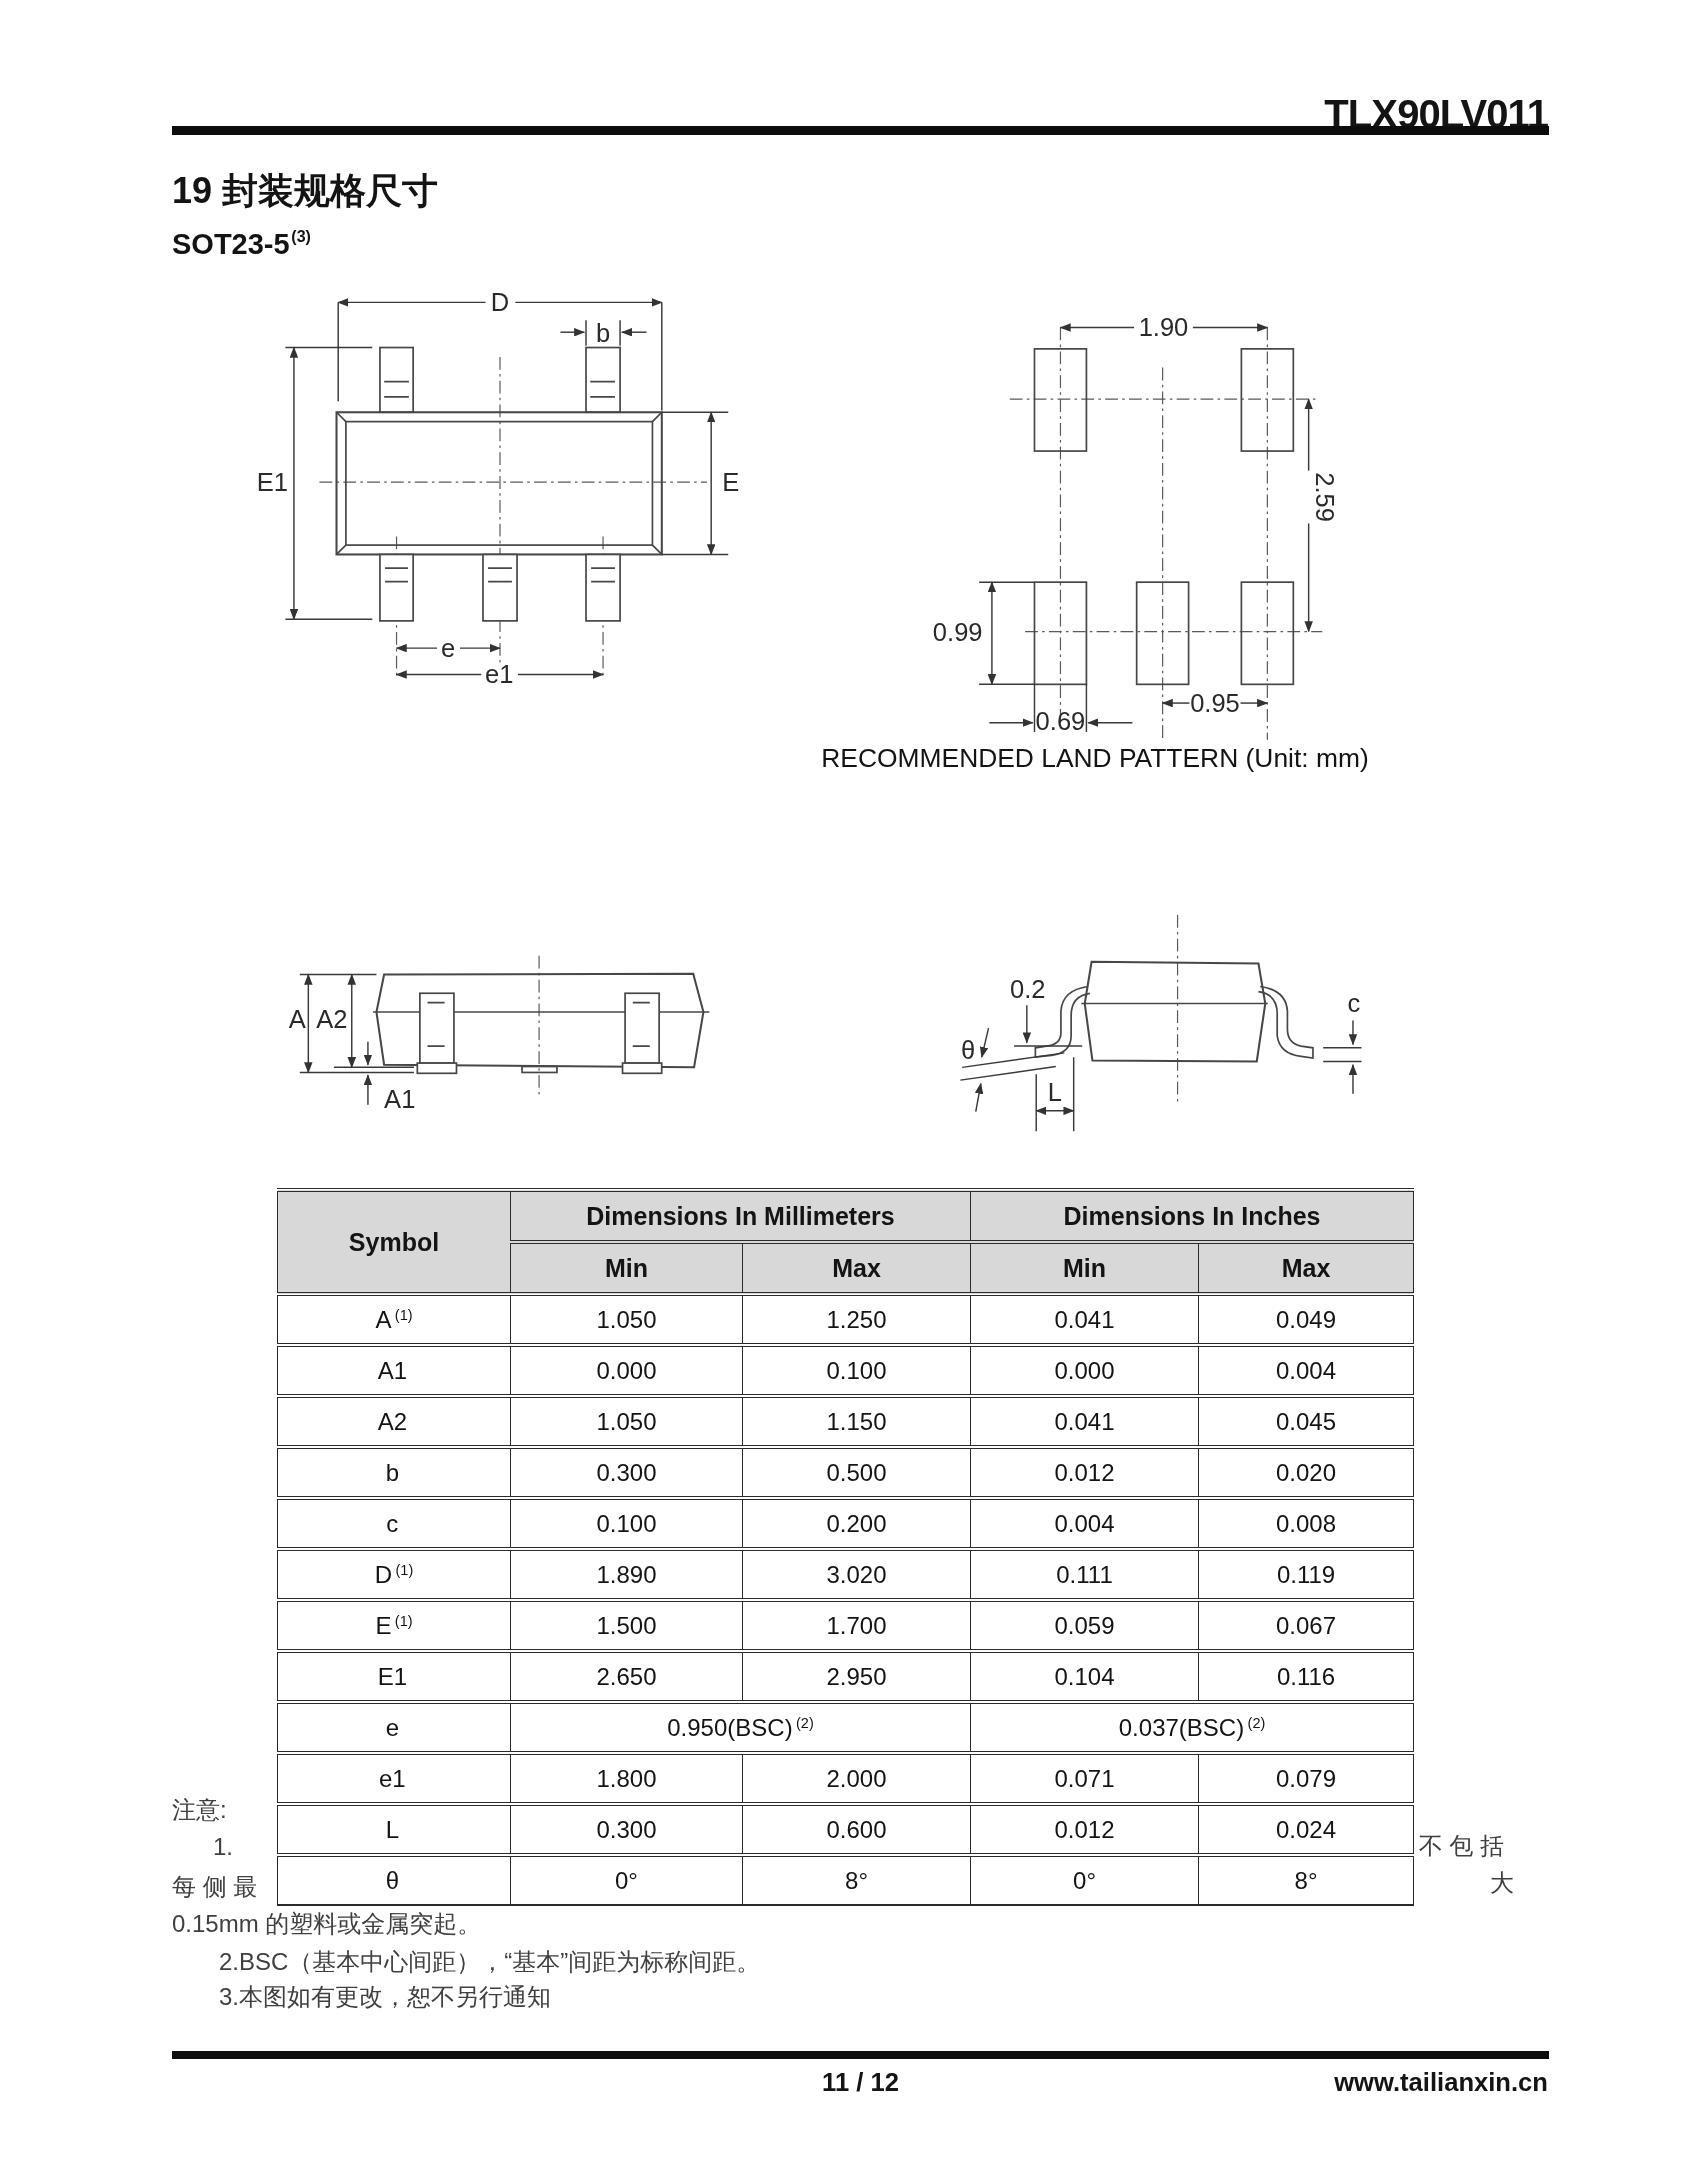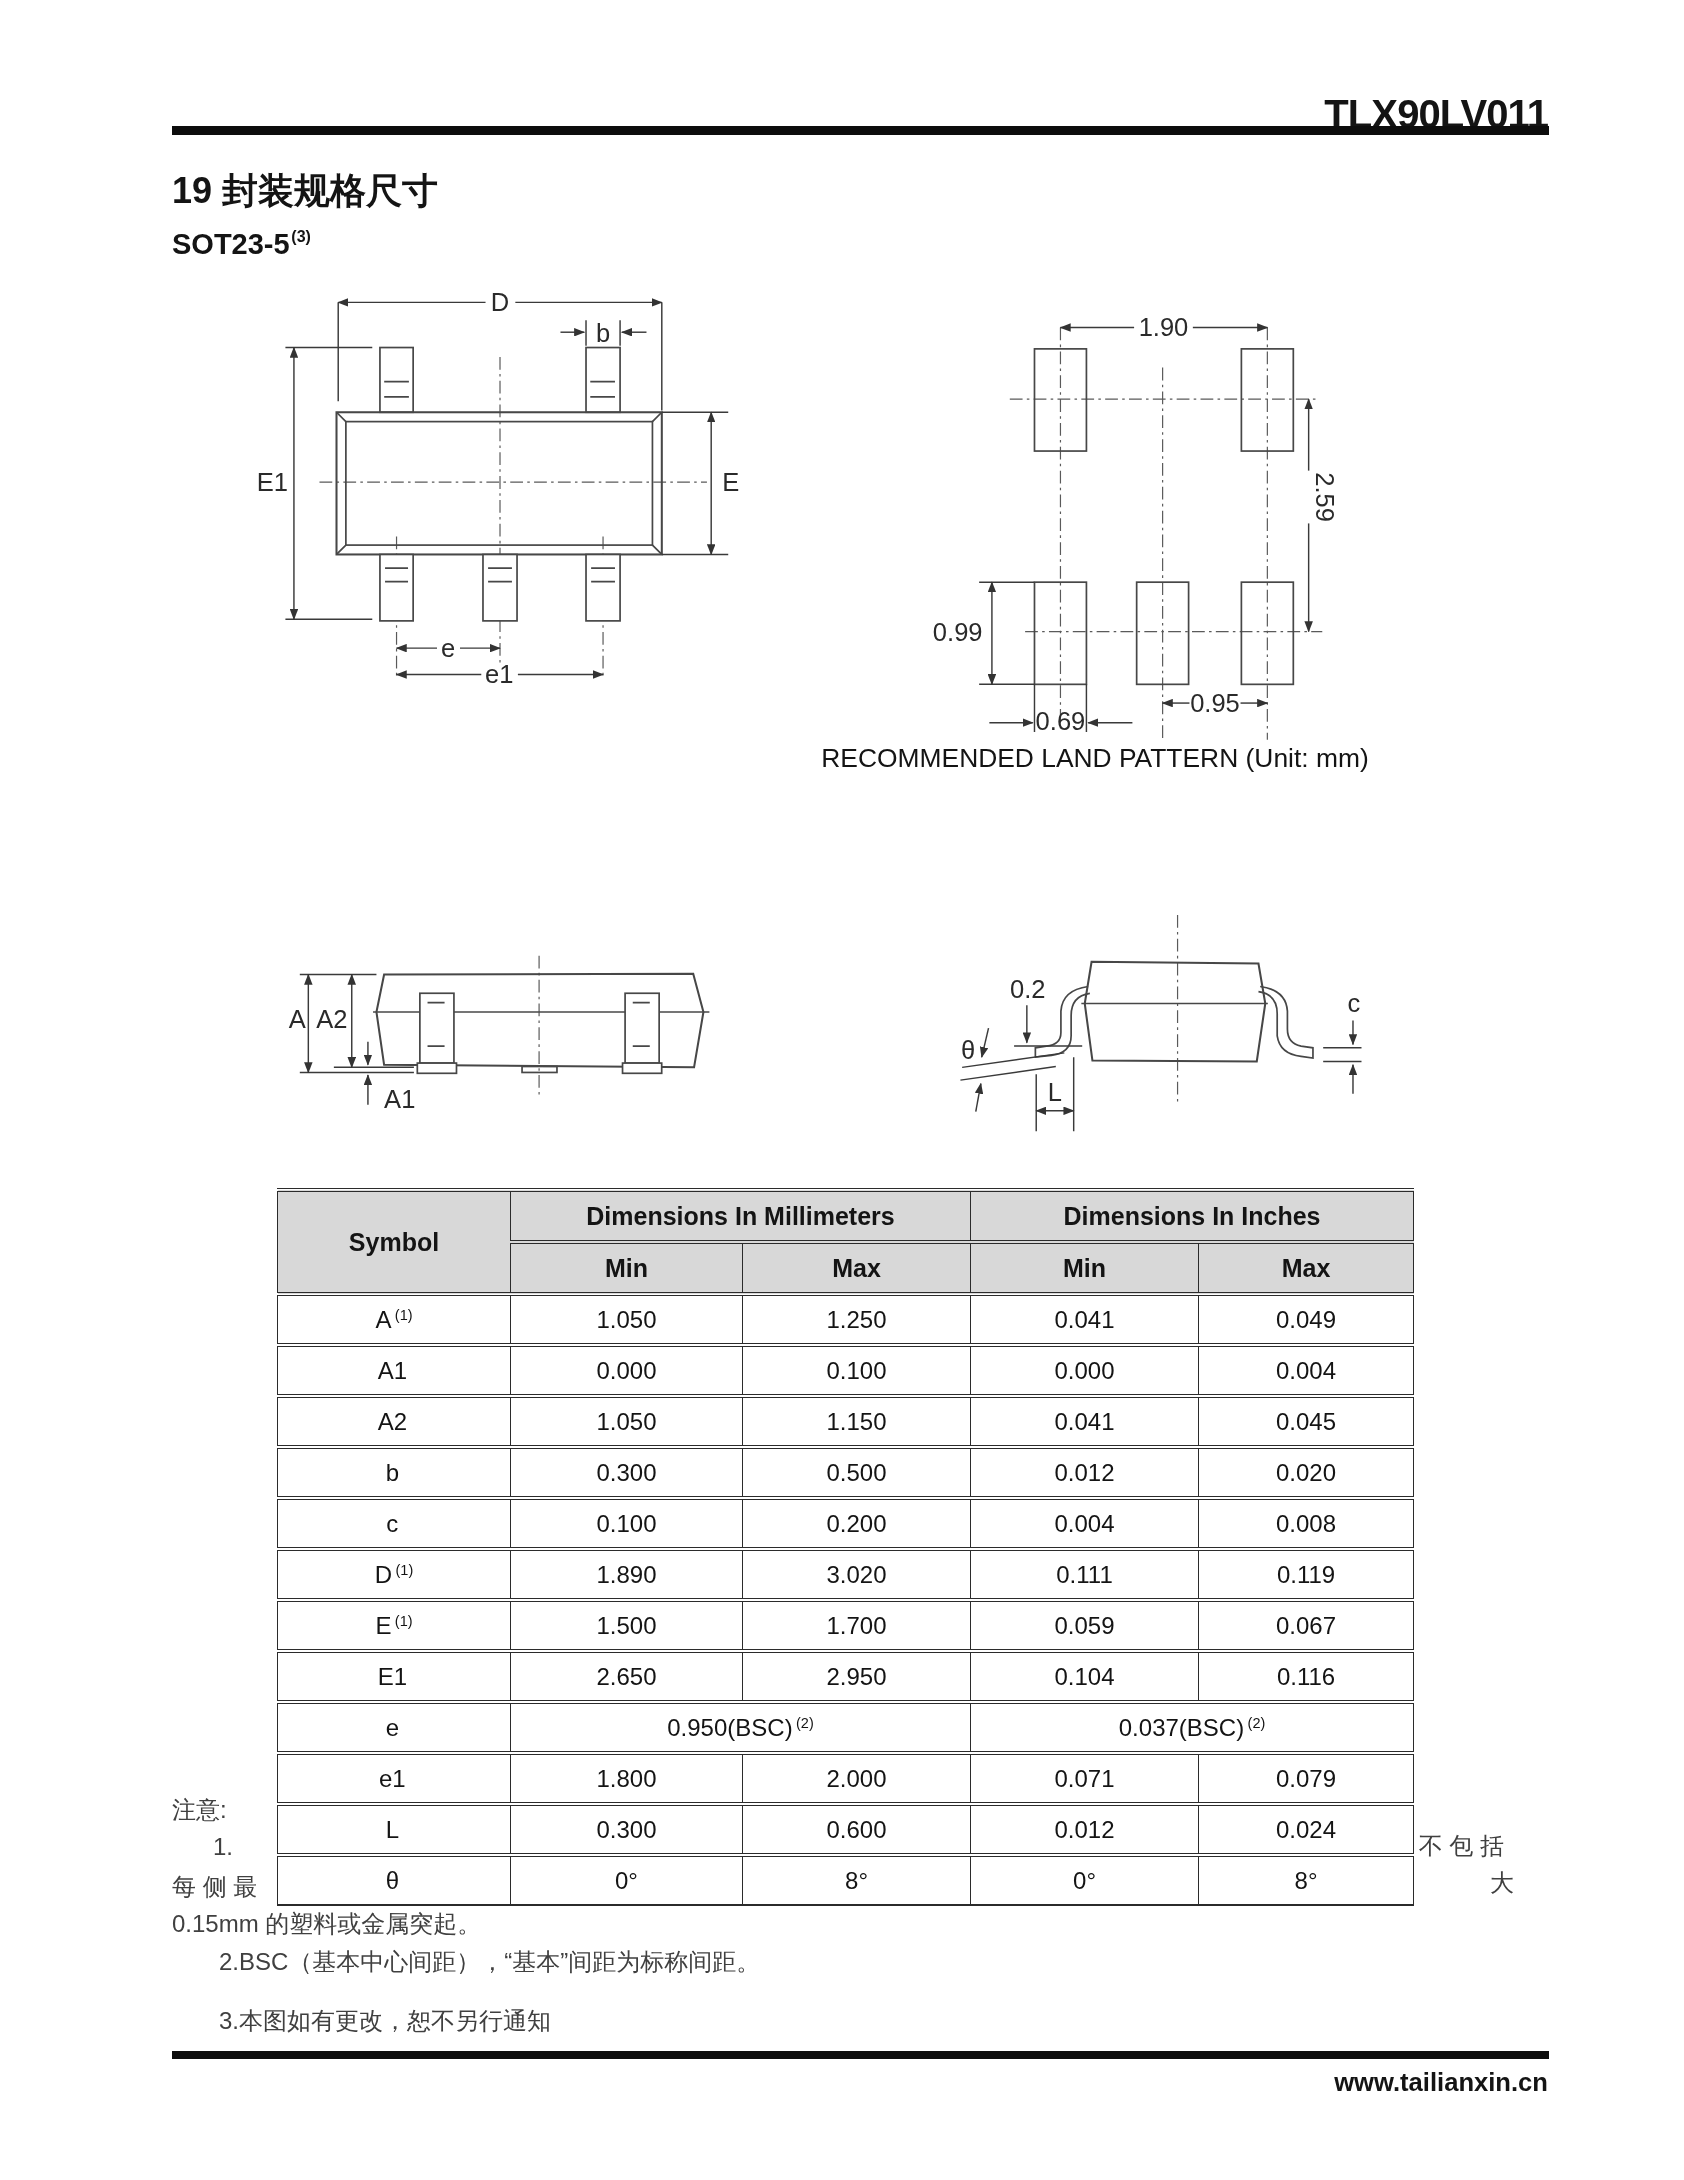--- a/index.html
+++ b/index.html
@@ -337,19 +337,20 @@
     </tbody>
   </table>
 
   <div class="abs note" style="left:172px;top:1794px;">注意:</div>
   <div class="abs note" style="left:213px;top:1833px;">1.</div>
   <div class="abs note" style="right:181px;top:1830px;text-align:center;">不 包 括</div>
   <div class="abs note" style="left:172px;top:1871px;">每 侧 最</div>
   <div class="abs note" style="right:171px;top:1867px;text-align:right;">大</div>
   <div class="abs note" style="left:172px;top:1908px;">0.15mm 的塑料或金属突起。</div>
   <div class="abs note" style="left:219px;top:1946px;">2.BSC（基本中心间距），“基本”间距为标称间距。</div>
-  <div class="abs note" style="left:219px;top:1981px;margin-top:24px;">3.本图如有更改，恕不另行通知</div>
+  <div class="abs note" style="left:219px;top:1981px;">3.本图如有更改，恕不另行通知</div>
 
   <div class="abs rule ftr"></div>
+  <div class="abs footer-page">11 / 12</div>
   <div class="abs footer-site">www.tailianxin.cn</div>
 
 </div>
 
 
 </body></html>

